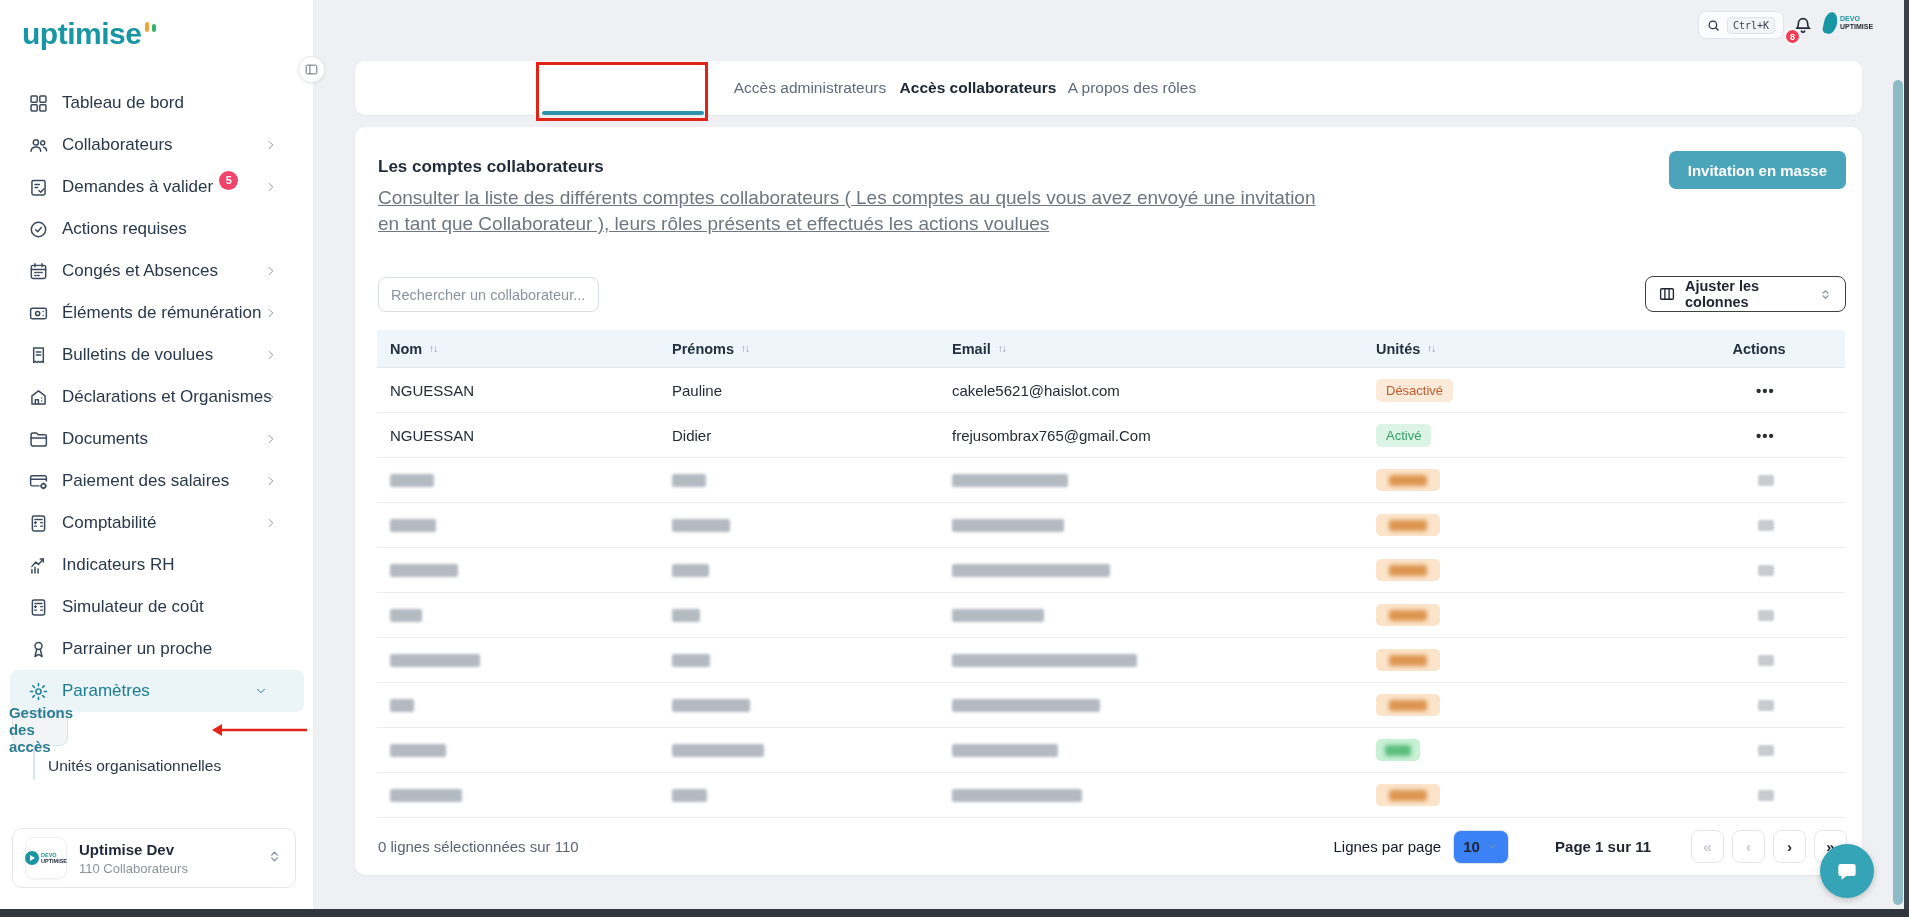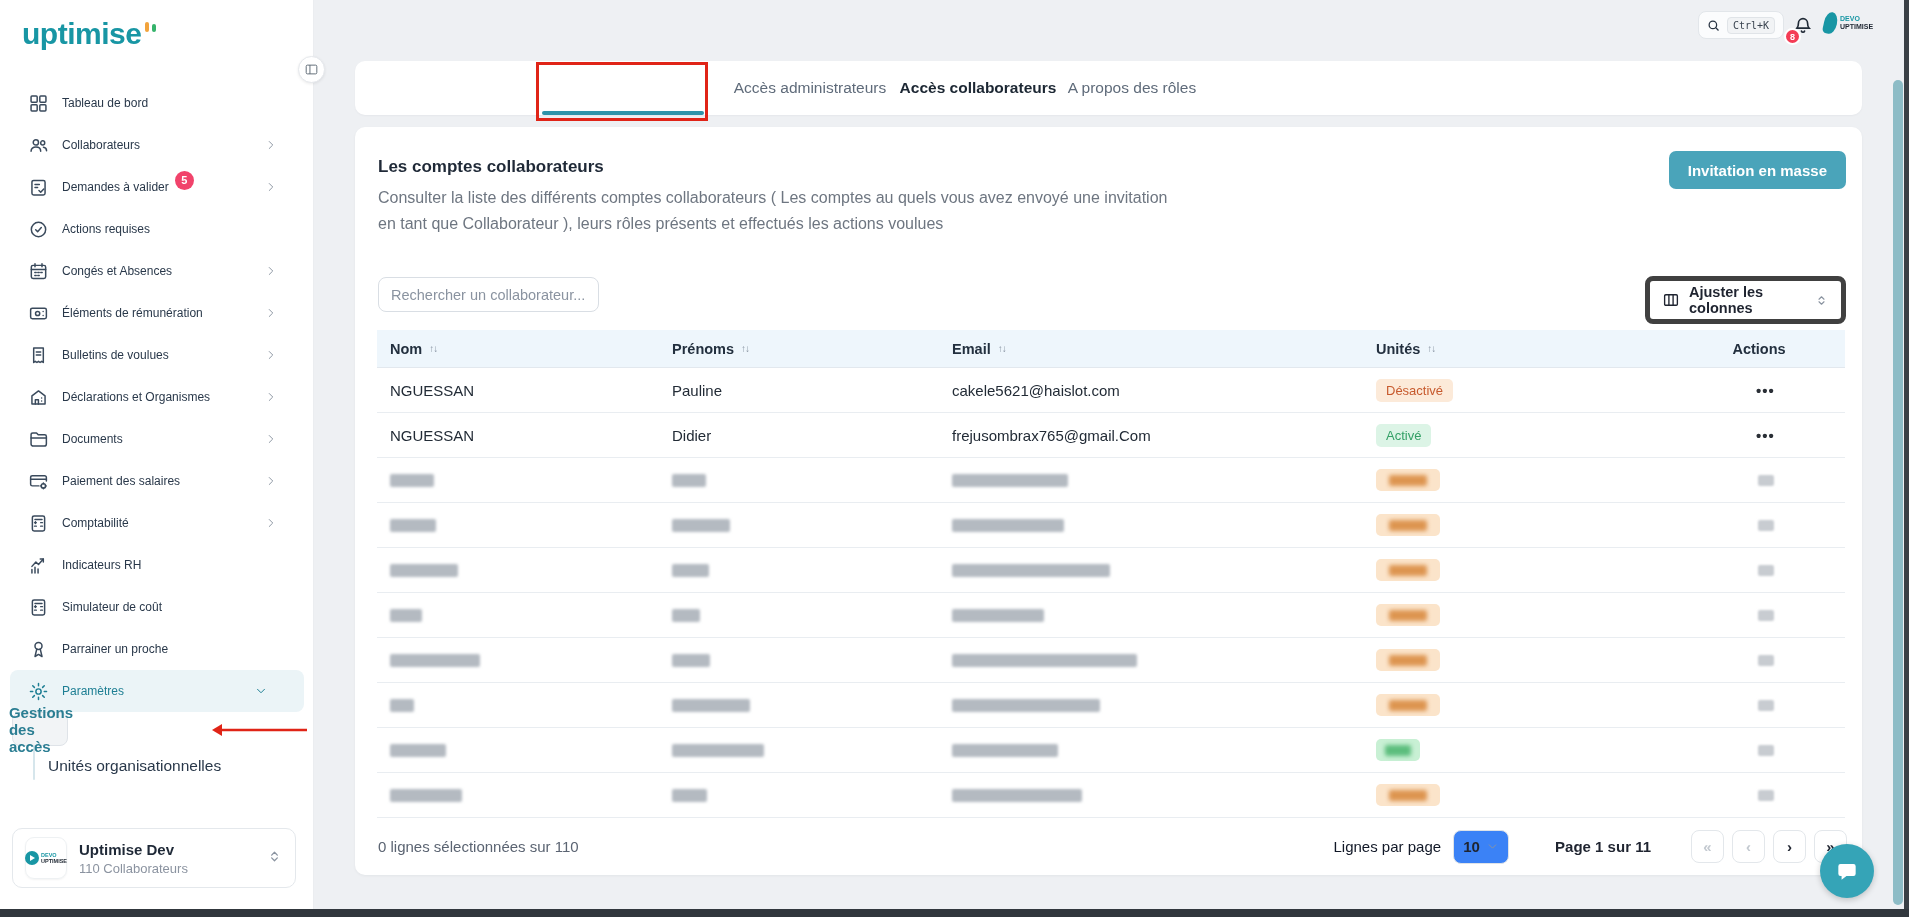--- a/index.html
+++ b/index.html
@@ -11,21 +11,21 @@
   .logo { position:absolute; left:22px; top:16px; display:flex; align-items:flex-start; }
   .logo-text { font-size:30px; font-weight:700; color:#1896a4; letter-spacing:-0.5px; line-height:36px; }
   .logo-ticks { display:flex; gap:3px; margin:6px 0 0 4px; }
   .tick { width:4px; height:10px; border-radius:2px; }
   .tick.o { background:#f2a33c; }
   .tick.g { background:#35b36b; height:8px; margin-top:2px; }
 
   .nav { position:absolute; left:0; top:82px; width:314px; }
   .nav-item { position:relative; display:flex; align-items:center; height:42px; padding-left:28px; cursor:pointer; color:#29384a; }
   .nav-item .ic { width:21px; height:21px; margin-right:13px; flex:0 0 21px; display:flex; }
-  .nav-item .lbl { font-size:12px; }
+  .nav-item .lbl { font-size:17px; }
   .nav-item svg { stroke:#3a4a5c; fill:none; stroke-width:1.7; stroke-linecap:round; stroke-linejoin:round; }
   .nav-item .chev { position:absolute; right:36px; display:flex; }
   .nav-item .chev svg { stroke:#8e98a4; }
   .nav-item.active { background:#ebf4f7; border-radius:8px; margin:0 10px; padding-left:18px; color:#1d7e93; }
   .nav-item.active svg { stroke:#1d7e93; }
   .count-badge { display:inline-flex; align-items:center; justify-content:center; min-width:19px; height:19px; border-radius:50%; background:#f1436b; color:#fff; font-size:11px; font-weight:700; margin:-14px 0 0 6px; }
 
   .subnav { position:absolute; left:0; top:712px; width:314px; }
   .subline { position:absolute; left:33px; top:2px; width:2px; height:66px; background:#d6e6ec; border-radius:2px; }
   .sub-item { position:relative; display:flex; align-items:center; height:34px; margin:0 12px 3px 46px; padding-left:2px; border-radius:6px; font-size:15.5px; color:#29384a; cursor:pointer; }
@@ -65,26 +65,26 @@
   .tab { position:absolute; top:0; height:54px; display:flex; align-items:center; justify-content:center; font-size:15.5px; color:#5f6b7a; cursor:pointer; }
   .tab.t1 { left:375px; width:160px; }
   .tab.t2 { left:542px; width:162px; color:#1c2733; font-weight:700; }
   .tab.t3 { left:710px; width:134px; }
   .tab-underline { position:absolute; left:542px; top:111px; width:162px; height:4px; background:#2e93a9; border-radius:2px; z-index:2; }
   .red-box { position:absolute; left:536px; top:62px; width:172px; height:59px; border:3px solid #e02417; z-index:4; pointer-events:none; }
 
   
   .panel { position:absolute; left:355px; top:127px; width:1507px; height:748px; background:#fff; border-radius:10px; box-shadow:0 1px 3px rgba(20,30,40,.05); }
   .p-title { position:absolute; left:23px; top:30px; font-size:17px; font-weight:700; color:#1f2937; }
-  .p-desc { position:absolute; left:23px; top:58px; font-size:16px; color:#6e7681; line-height:26px; }
+  .p-desc { position:absolute; left:23px; top:58px; font-size:19px; color:#6e7681; line-height:26px;text-decoration:underline; }
   .invite-btn { position:absolute; right:16px; top:24px; height:38px; padding:0 19px; background:#4aa4ba; color:#fff; font-size:15px; font-weight:600; border:none; border-radius:7px; cursor:pointer; font-family:inherit;margin-left:31px; }
 
   .search-input { position:absolute; left:23px; top:150px; width:221px; height:35px; border:1px solid #d9dee4; border-radius:8px; padding:0 12px; font-size:14.5px; color:#333; font-family:inherit; background:#fff; }
   .search-input::placeholder { color:#8a93a0; }
-  .adjust-btn { position:absolute; right:16px; top:149px; height:48px; width:201px; background:#fff; border:5px solid #404040; border-radius:8px; display:flex; align-items:center; padding:14px 12px; gap:9px; cursor:pointer; font-family:inherit; }
+  .adjust-btn { position:absolute; right:16px; top:149px; height:36px; width:201px; background:#fff; border:1px solid #404040; border-radius:8px; display:flex; align-items:center; padding:14px 12px; gap:9px; cursor:pointer; font-family:inherit; }
   .adjust-btn svg.cols { stroke:#1f2430; fill:none; stroke-width:1.8; }
   .adjust-btn .a-lbl { font-size:14.5px; font-weight:700; color:#1f2430; flex:1; text-align:left; }
   .adjust-btn svg.ud, .sel svg.ud, .cc-updown svg { }
   svg.ud { stroke:#8a93a0; fill:none; stroke-width:1.8; stroke-linecap:round; stroke-linejoin:round; }
 
   
   .table { position:absolute; left:22px; top:203px; width:1468px; }
   .thead { display:flex; height:38px; background:#eef6fc; border-bottom:1px solid #e2e8ee; align-items:center; }
   .th { font-size:14.5px; font-weight:600; color:#23303f; padding-left:13px; display:flex; align-items:center; }
   .sort { font-size:10px; color:#8792a0; margin-left:7px; letter-spacing:-1px; }

